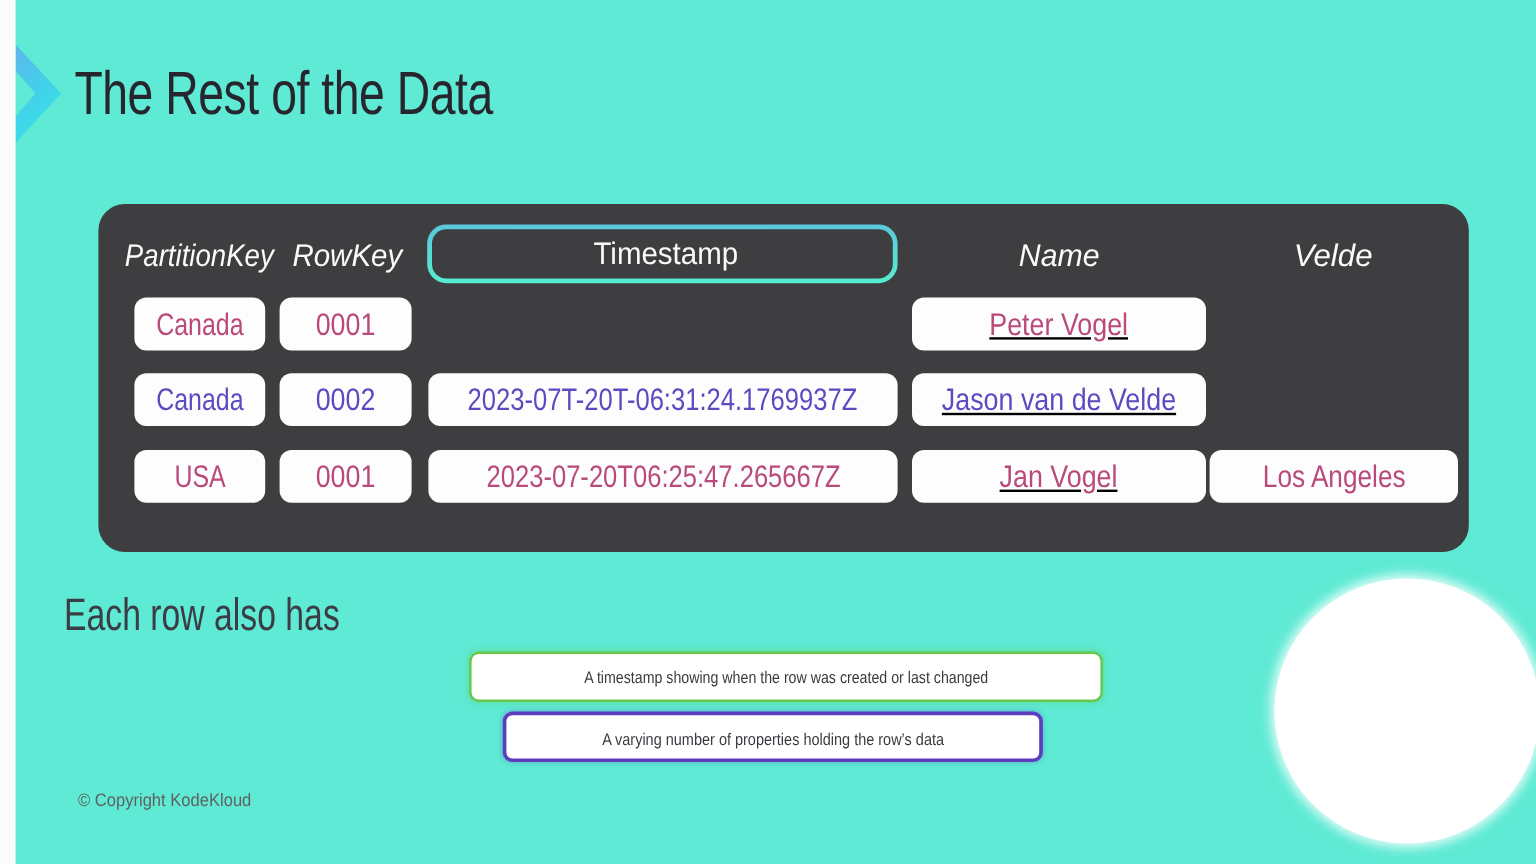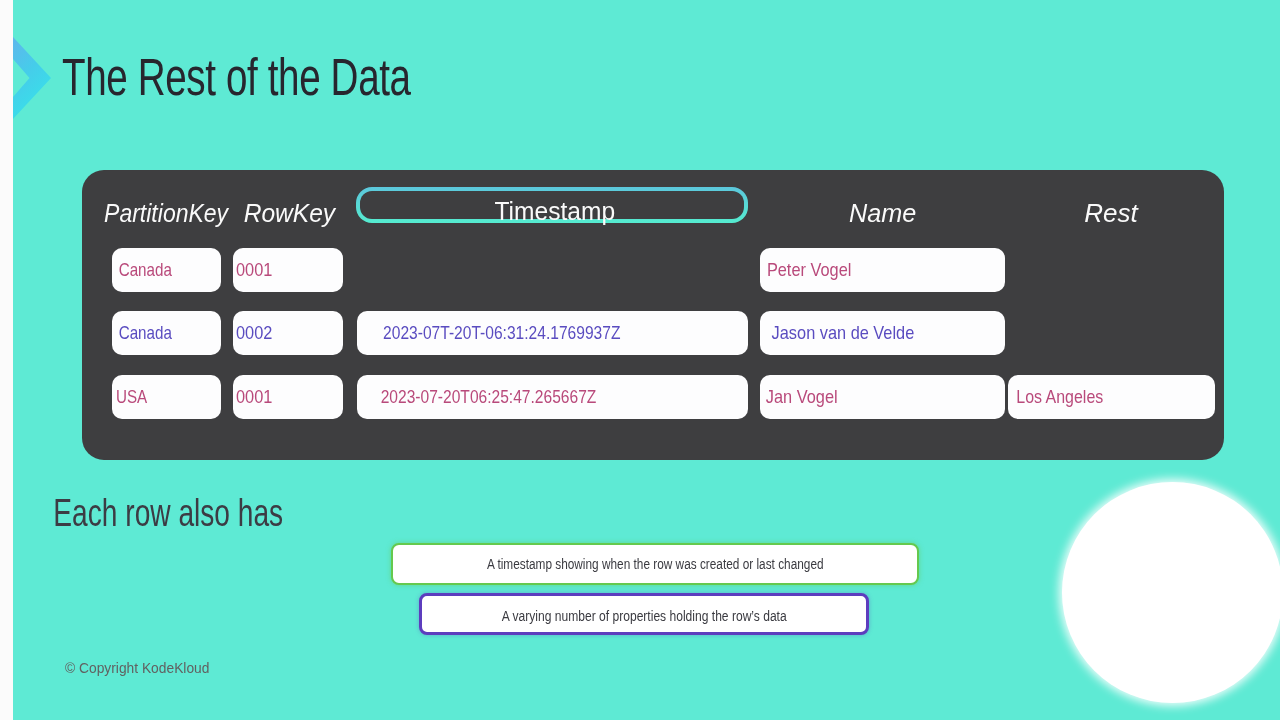--- a/index.html
+++ b/index.html
@@ -30,42 +30,42 @@
 
   .panel {
     position: absolute; left: 69px; top: 170px; width: 1142px; height: 290px;
     background: #3e3e40; border-radius: 22px;
   }
   .col-label {
     position: absolute; top: 21px; color: #fafafa; font-size: 26px;
     text-align: center; line-height: 45px; height: 45px; white-space: nowrap; font-style: italic;
   }
   .hl-box {
-    position: absolute; left: 274px; top: 17px; width: 392px; height: 36px;
+    position: absolute; left: 274px; top: 17px; width: 392px; height: 49px;
     border-radius: 16px; padding: 4px;
     background: linear-gradient(180deg, #5cc7dc, #55ecd0);
   }
   .hl-box .inner {
     width: 100%; height: 100%; background: #3e3e40; border-radius: 12px;
     color: #fafafa; font-size: 26px; text-align: center; line-height: 41px; padding-left: 5px;
   }
   .pill {
     position: absolute; height: 44px; background: #fdfdfe; border-radius: 10px;
-    display: flex; align-items: center; justify-content: flex-start;
-    font-size: 19px; white-space: nowrap;
+    display: flex; align-items: center; justify-content: center;
+    font-size: 26px; white-space: nowrap;
   }
   .pill .sx { transform: scaleX(0.86); }
   .c1 .sx { transform: scaleX(0.80); }
   .c3 .sx { transform: scaleX(0.82); }
   .c5 .sx { transform: scaleX(0.84); }
   .r1 { top: 78px; } .r2 { top: 141px; } .r3 { top: 205px; }
   .c1 { left: 30px;  width: 109px; }
   .c2 { left: 151px; width: 110px; }
   .c3 { left: 275px; width: 391px; }
-  .c4 { left: 678px; width: 245px; }
+  .c4 { left: 678px; width: 245px; text-decoration: underline; }
   .c5 { left: 926px; width: 207px; }
 
   .section-heading {
     position: absolute; left: 0; top: 492px; width: 1280px; text-align: left;
     font-size: 38px; color: #3c3c44;
   }
   .section-heading .sx { transform: scaleX(0.74); }
   .callout {
     position: absolute; background: #ffffff; border-radius: 8px;
     display: flex; align-items: center; justify-content: center;
@@ -108,21 +108,21 @@
 
   <h1 class="title">The Rest of the Data</h1>
 
   <div class="panel">
     <div class="col-label" style="left:-36px;width:240px;"><span class="sx" style="transform:scaleX(0.885)">PartitionKey</span></div>
     <div class="col-label" style="left:87px;width:240px;"><span class="sx" style="transform:scaleX(0.945)">RowKey</span></div>
     <div class="hl-box">
       <div class="inner"><span class="sx" style="transform:scaleX(0.945)">Timestamp</span></div>
     </div>
     <div class="col-label" style="left:681px;width:240px;"><span class="sx" style="transform:scaleX(0.97)">Name</span></div>
-    <div class="col-label" style="left:909px;width:240px;"><span class="sx" style="transform:scaleX(1)">Rest</span></div>
+    <div class="col-label" style="left:909px;width:240px;"><span class="sx" style="transform:scaleX(1)">Velde</span></div>
 
     <div class="pill r1 c1">
         <span class="sx" style="color: rgb(185, 74, 123);">Canada</span>
       </div>
     <div class="pill r1 c2">
         <span class="sx" style="color: rgb(185, 74, 123);">0001</span>
       </div>
     <div class="pill r1 c4">
         <span class="sx" style="color: rgb(185, 74, 123);">Peter Vogel</span>
       </div>

